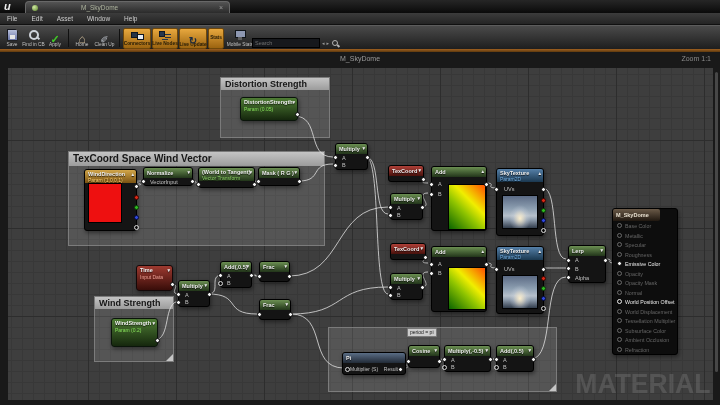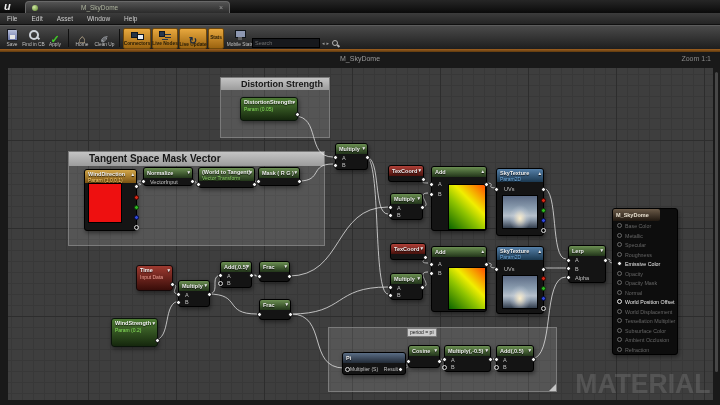--- a/index.html
+++ b/index.html
@@ -83,21 +83,21 @@
   .gf-left{left:0;top:0;width:8px;height:353px}
   .gf-right{left:713px;top:0;width:7px;height:353px}
   .gf-bottom{left:0;top:348px;width:720px;height:5px}
   .breadcrumb{position:absolute;left:340px;top:3px;font-size:7px;color:#9a9a9a;white-space:nowrap}
   .zoomlabel{position:absolute;right:9px;top:3px;font-size:7px;color:#8a8a8a;white-space:nowrap}
   .vscroll{position:absolute;right:2px;top:20px;width:3px;height:300px;background:#474747;border-radius:2px;z-index:7}
 
   
   .comment{position:absolute;z-index:1;background:rgba(200,200,200,0.17);border:1px solid rgba(150,150,150,0.6)}
   .cbar{background:linear-gradient(#c4c4c4,#9c9c9c);color:#161616;font-weight:bold;line-height:1.35;
-        padding:0 20px;white-space:nowrap;overflow:hidden}
+        padding:0 4px;white-space:nowrap;overflow:hidden}
   .chandle{position:absolute;right:0;bottom:0;width:0;height:0;border-left:7px solid transparent;border-bottom:7px solid #c6c6c6}
   .bubble{position:absolute;z-index:5;background:#cdcdcd;border:1px solid #7a7a7a;color:#1a1a1a;
         font-size:5px;line-height:7px;padding:0 2px;border-radius:1px;white-space:nowrap}
 
   
   .wires{position:absolute;inset:0;z-index:2;pointer-events:none}
   .wires path{fill:none;stroke:rgba(228,228,228,0.78);stroke-width:1}
 
   
   .node{position:absolute;background:#141414;border:1px solid #000;border-radius:3px;z-index:3;
@@ -223,21 +223,25 @@
   </div>
   <div class="accentline"></div>
 
   <div class="graph">
     <div class="canvas">
       <div class="watermark">MATERIAL</div>
     <div class="comment" style="left: 220px; top: 25px; width: 110px; height: 61px;">
           <div class="cbar" style="font-size: 9px;">Distortion Strength</div>
         </div>
         <div class="comment" style="left: 68px; top: 99px; width: 257px; height: 95px;">
-          <div class="cbar" style="font-size: 10px;">Tangent Space Mask Vector</div>
+          <div class="cbar" style="font-size: 10px;">TexCoord Space Wind Vector</div>
+        </div>
+        <div class="comment" style="left: 94px; top: 244px; width: 80px; height: 66px;">
+          <div class="cbar" style="font-size: 9px;">Wind Strength</div>
+          <div class="chandle"></div>
         </div>
         <div class="comment" style="left: 328px; top: 275px; width: 229px; height: 65px;">
           <div class="chandle"></div>
         </div>
         <svg class="wires" width="720" height="353">
           <path d="M136,133 C150,133 127,129 141,129"></path>
           <path d="M190,129 C204,129 186,131 200,131"></path>
           <path d="M252,131 C266,131 246,129 260,129"></path>
           <path d="M299,129 C322.8,129 309.2,112 333,112"></path>
           <path d="M294,64 C321.3,64 305.7,105 333,105"></path>

